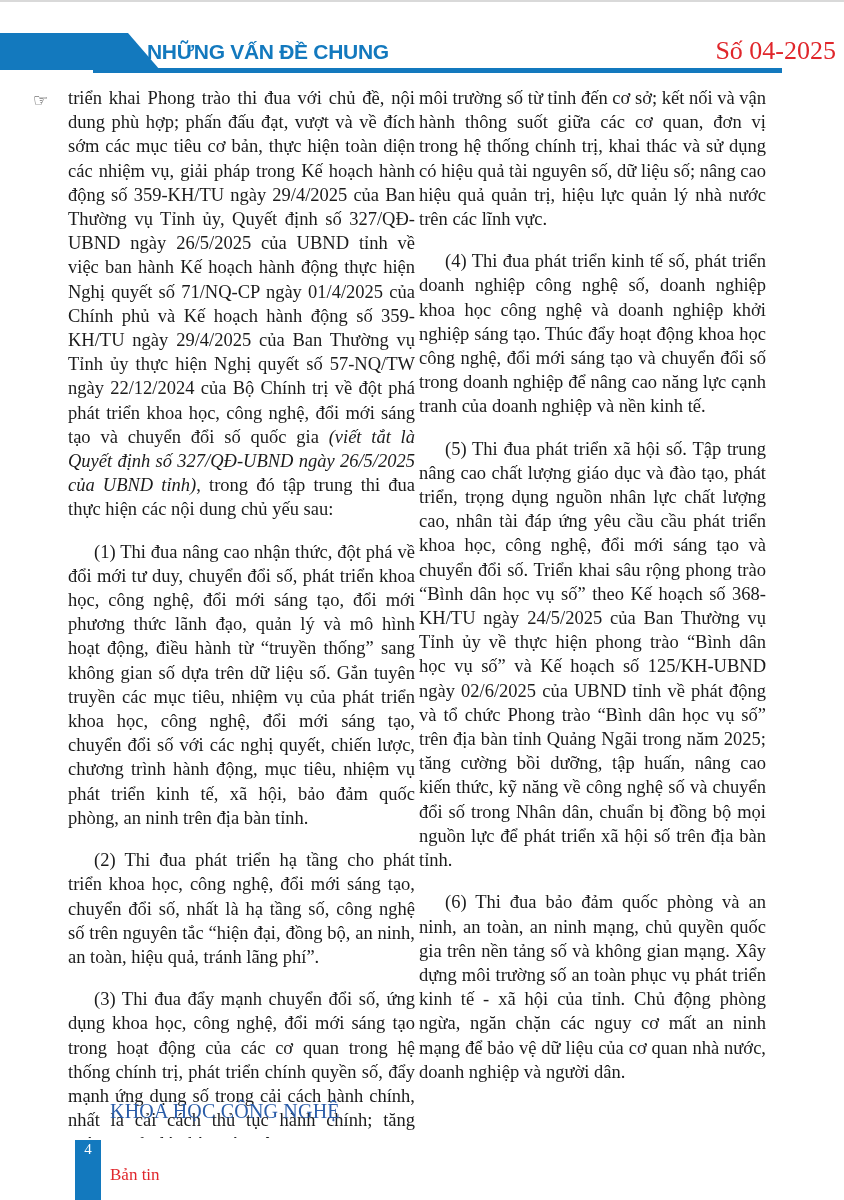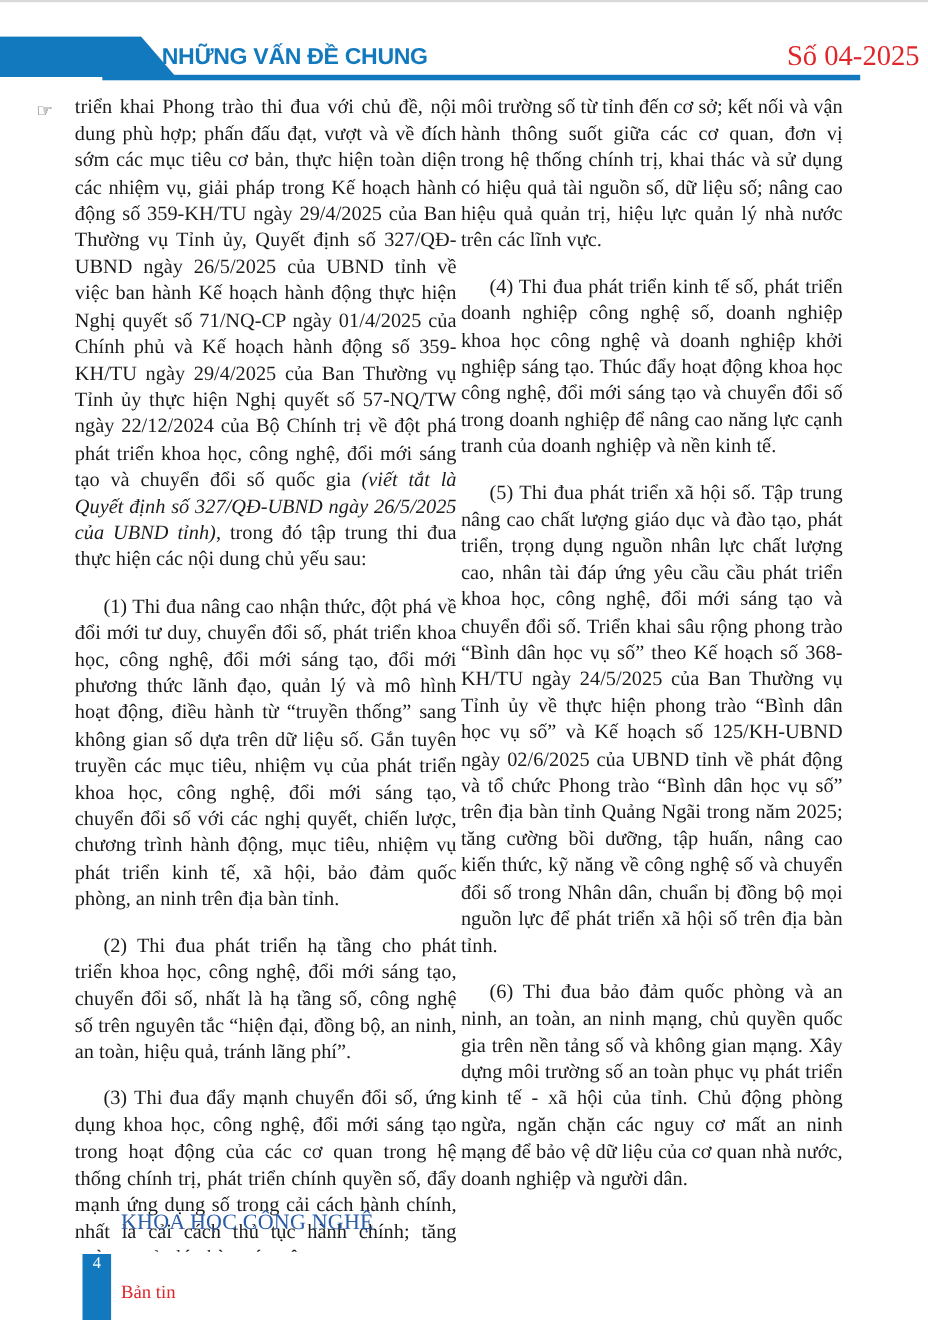--- a/index.html
+++ b/index.html
@@ -88,21 +88,21 @@
   <span class="hand-start">☞</span>
 
   <div class="main">
     <div class="col" id="col-left">
         <p class=""><span>triển khai Phong trào thi đua với chủ đề, nội dung phù hợp; phấn đấu đạt, vượt và về đích sớm các mục tiêu cơ bản, thực hiện toàn diện các nhiệm vụ, giải pháp trong Kế hoạch hành động số 359-KH/TU ngày 29/4/2025 của Ban Thường vụ Tỉnh ủy, Quyết định số 327/QĐ-UBND ngày 26/5/2025 của UBND tỉnh về việc ban hành Kế hoạch hành động thực hiện Nghị quyết số 71/NQ-CP ngày 01/4/2025 của Chính phủ và Kế hoạch hành động số 359-KH/TU ngày 29/4/2025 của Ban Thường vụ Tỉnh ủy thực hiện Nghị quyết số 57-NQ/TW ngày 22/12/2024 của Bộ Chính trị về đột phá phát triển khoa học, công nghệ, đổi mới sáng tạo và chuyển đổi số quốc gia </span><span class="it">(viết tắt là Quyết định số 327/QĐ-UBND ngày 26/5/2025 của UBND tỉnh)</span><span>, trong đó tập trung thi đua thực hiện các nội dung chủ yếu sau:</span></p>
         <p class="indent"><span>(1) Thi đua nâng cao nhận thức, đột phá về đổi mới tư duy, chuyển đổi số, phát triển khoa học, công nghệ, đổi mới sáng tạo, đổi mới phương thức lãnh đạo, quản lý và mô hình hoạt động, điều hành từ “truyền thống” sang không gian số dựa trên dữ liệu số. Gắn tuyên truyền các mục tiêu, nhiệm vụ của phát triển khoa học, công nghệ, đổi mới sáng tạo, chuyển đổi số với các nghị quyết, chiến lược, chương trình hành động, mục tiêu, nhiệm vụ phát triển kinh tế, xã hội, bảo đảm quốc phòng, an ninh trên địa bàn tỉnh.</span></p>
         <p class="indent"><span>(2) Thi đua phát triển hạ tầng cho phát triển khoa học, công nghệ, đổi mới sáng tạo, chuyển đổi số, nhất là hạ tầng số, công nghệ số trên nguyên tắc “hiện đại, đồng bộ, an ninh, an toàn, hiệu quả, tránh lãng phí”.</span></p>
         <p class="indent"><span>(3) Thi đua đẩy mạnh chuyển đổi số, ứng dụng khoa học, công nghệ, đổi mới sáng tạo trong hoạt động của các cơ quan trong hệ thống chính trị, phát triển chính quyền số, đẩy mạnh ứng dụng số trong cải cách hành chính, nhất là cải cách thủ tục hành chính; tăng cường quản lý nhà nước trên</span></p>
       </div>
     <div class="col" id="col-right">
-        <p class=""><span>môi trường số từ tỉnh đến cơ sở; kết nối và vận hành thông suốt giữa các cơ quan, đơn vị trong hệ thống chính trị, khai thác và sử dụng có hiệu quả tài nguồn số, dữ liệu số; nâng cao hiệu quả quản trị, hiệu lực quản lý nhà nước trên các lĩnh vực.</span></p>
+        <p class=""><span>môi trường số từ tỉnh đến cơ sở; kết nối và vận hành thông suốt giữa các cơ quan, đơn vị trong hệ thống chính trị, khai thác và sử dụng có hiệu quả tài nguyên số, dữ liệu số; nâng cao hiệu quả quản trị, hiệu lực quản lý nhà nước trên các lĩnh vực.</span></p>
         <p class="indent"><span>(4) Thi đua phát triển kinh tế số, phát triển doanh nghiệp công nghệ số, doanh nghiệp khoa học công nghệ và doanh nghiệp khởi nghiệp sáng tạo. Thúc đẩy hoạt động khoa học công nghệ, đổi mới sáng tạo và chuyển đổi số trong doanh nghiệp để nâng cao năng lực cạnh tranh của doanh nghiệp và nền kinh tế.</span></p>
         <p class="indent"><span>(5) Thi đua phát triển xã hội số. Tập trung nâng cao chất lượng giáo dục và đào tạo, phát triển, trọng dụng nguồn nhân lực chất lượng cao, nhân tài đáp ứng yêu cầu cầu phát triển khoa học, công nghệ, đổi mới sáng tạo và chuyển đổi số. Triển khai sâu rộng phong trào “Bình dân học vụ số” theo Kế hoạch số 368-KH/TU ngày 24/5/2025 của Ban Thường vụ Tỉnh ủy về thực hiện phong trào “Bình dân học vụ số” và Kế hoạch số 125/KH-UBND ngày 02/6/2025 của UBND tỉnh về phát động và tổ chức Phong trào “Bình dân học vụ số” trên địa bàn tỉnh Quảng Ngãi trong năm 2025; tăng cường bồi dưỡng, tập huấn, nâng cao kiến thức, kỹ năng về công nghệ số và chuyển đổi số trong Nhân dân, chuẩn bị đồng bộ mọi nguồn lực để phát triển xã hội số trên địa bàn tỉnh.</span></p>
         <p class="indent"><span>(6) Thi đua bảo đảm quốc phòng và an ninh, an toàn, an ninh mạng, chủ quyền quốc gia trên nền tảng số và không gian mạng. Xây dựng môi trường số an toàn phục vụ phát triển kinh tế - xã hội của tỉnh. Chủ động phòng ngừa, ngăn chặn các nguy cơ mất an ninh mạng để bảo vệ dữ liệu của cơ quan nhà nước, doanh nghiệp và người dân.</span></p>
       </div>
   </div>
 
   <div class="footer-bar"></div>
   <div class="footer-page-number">4</div>
   <div class="footer-label">Bản tin</div>
   <div class="footer-title">KHOA HỌC CÔNG NGHỆ</div>

